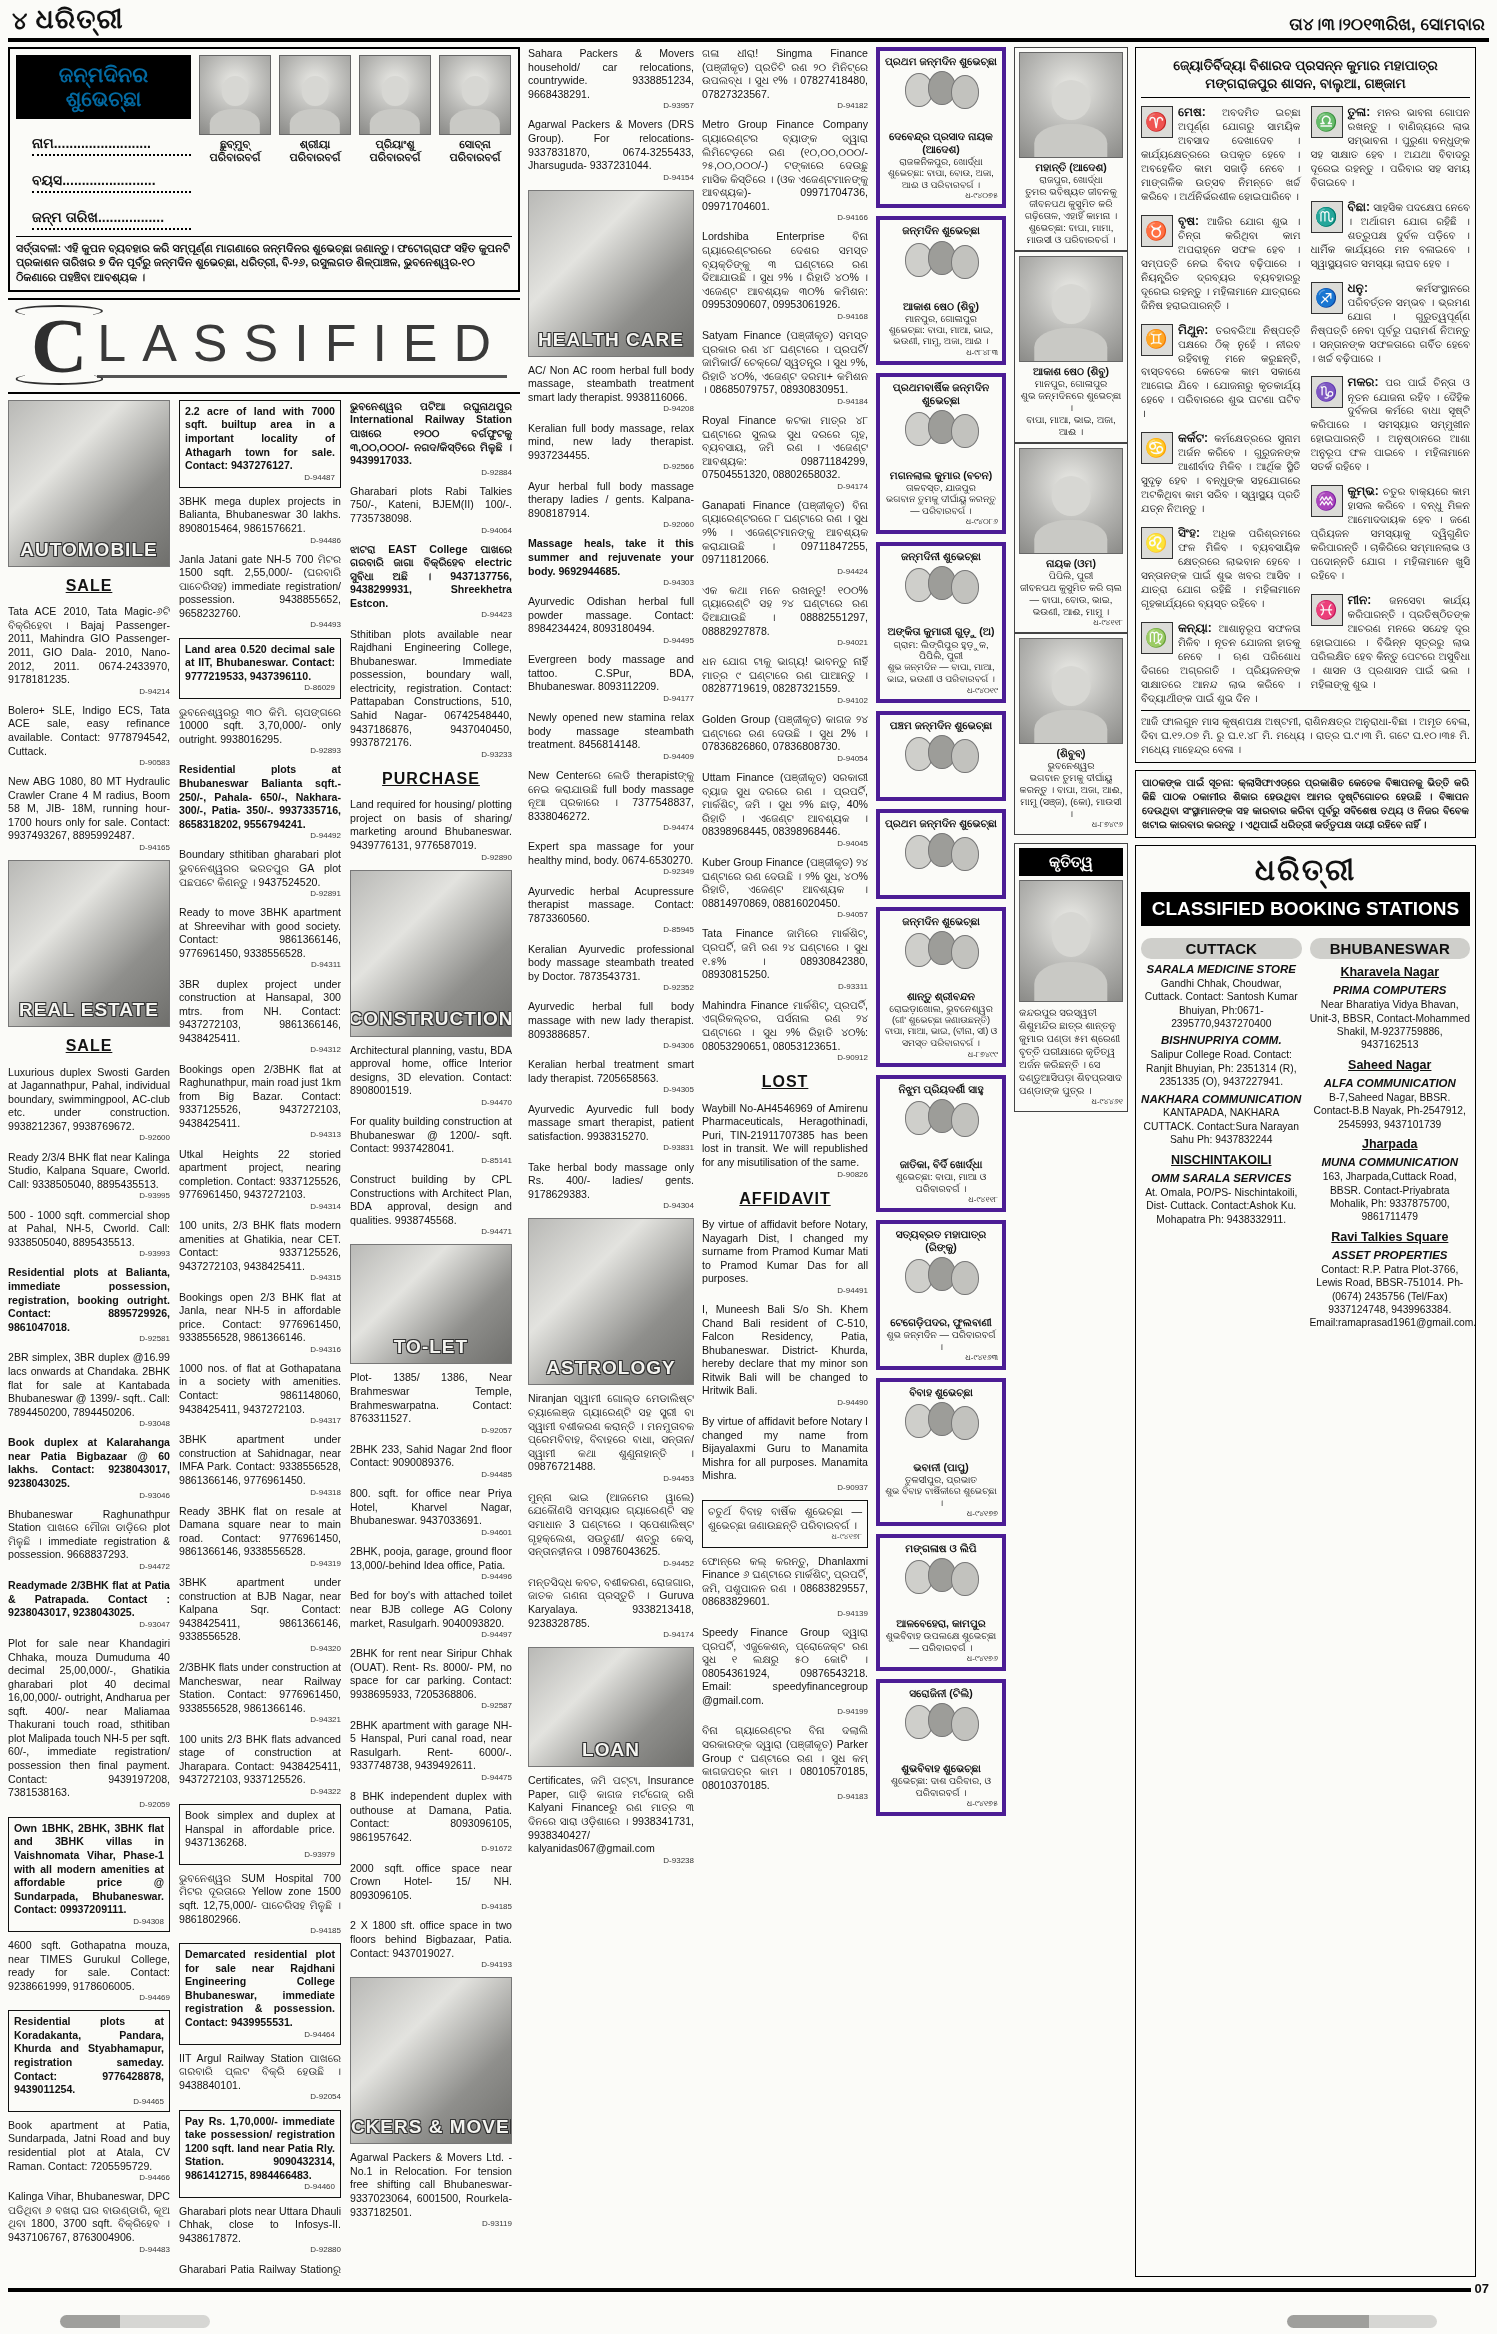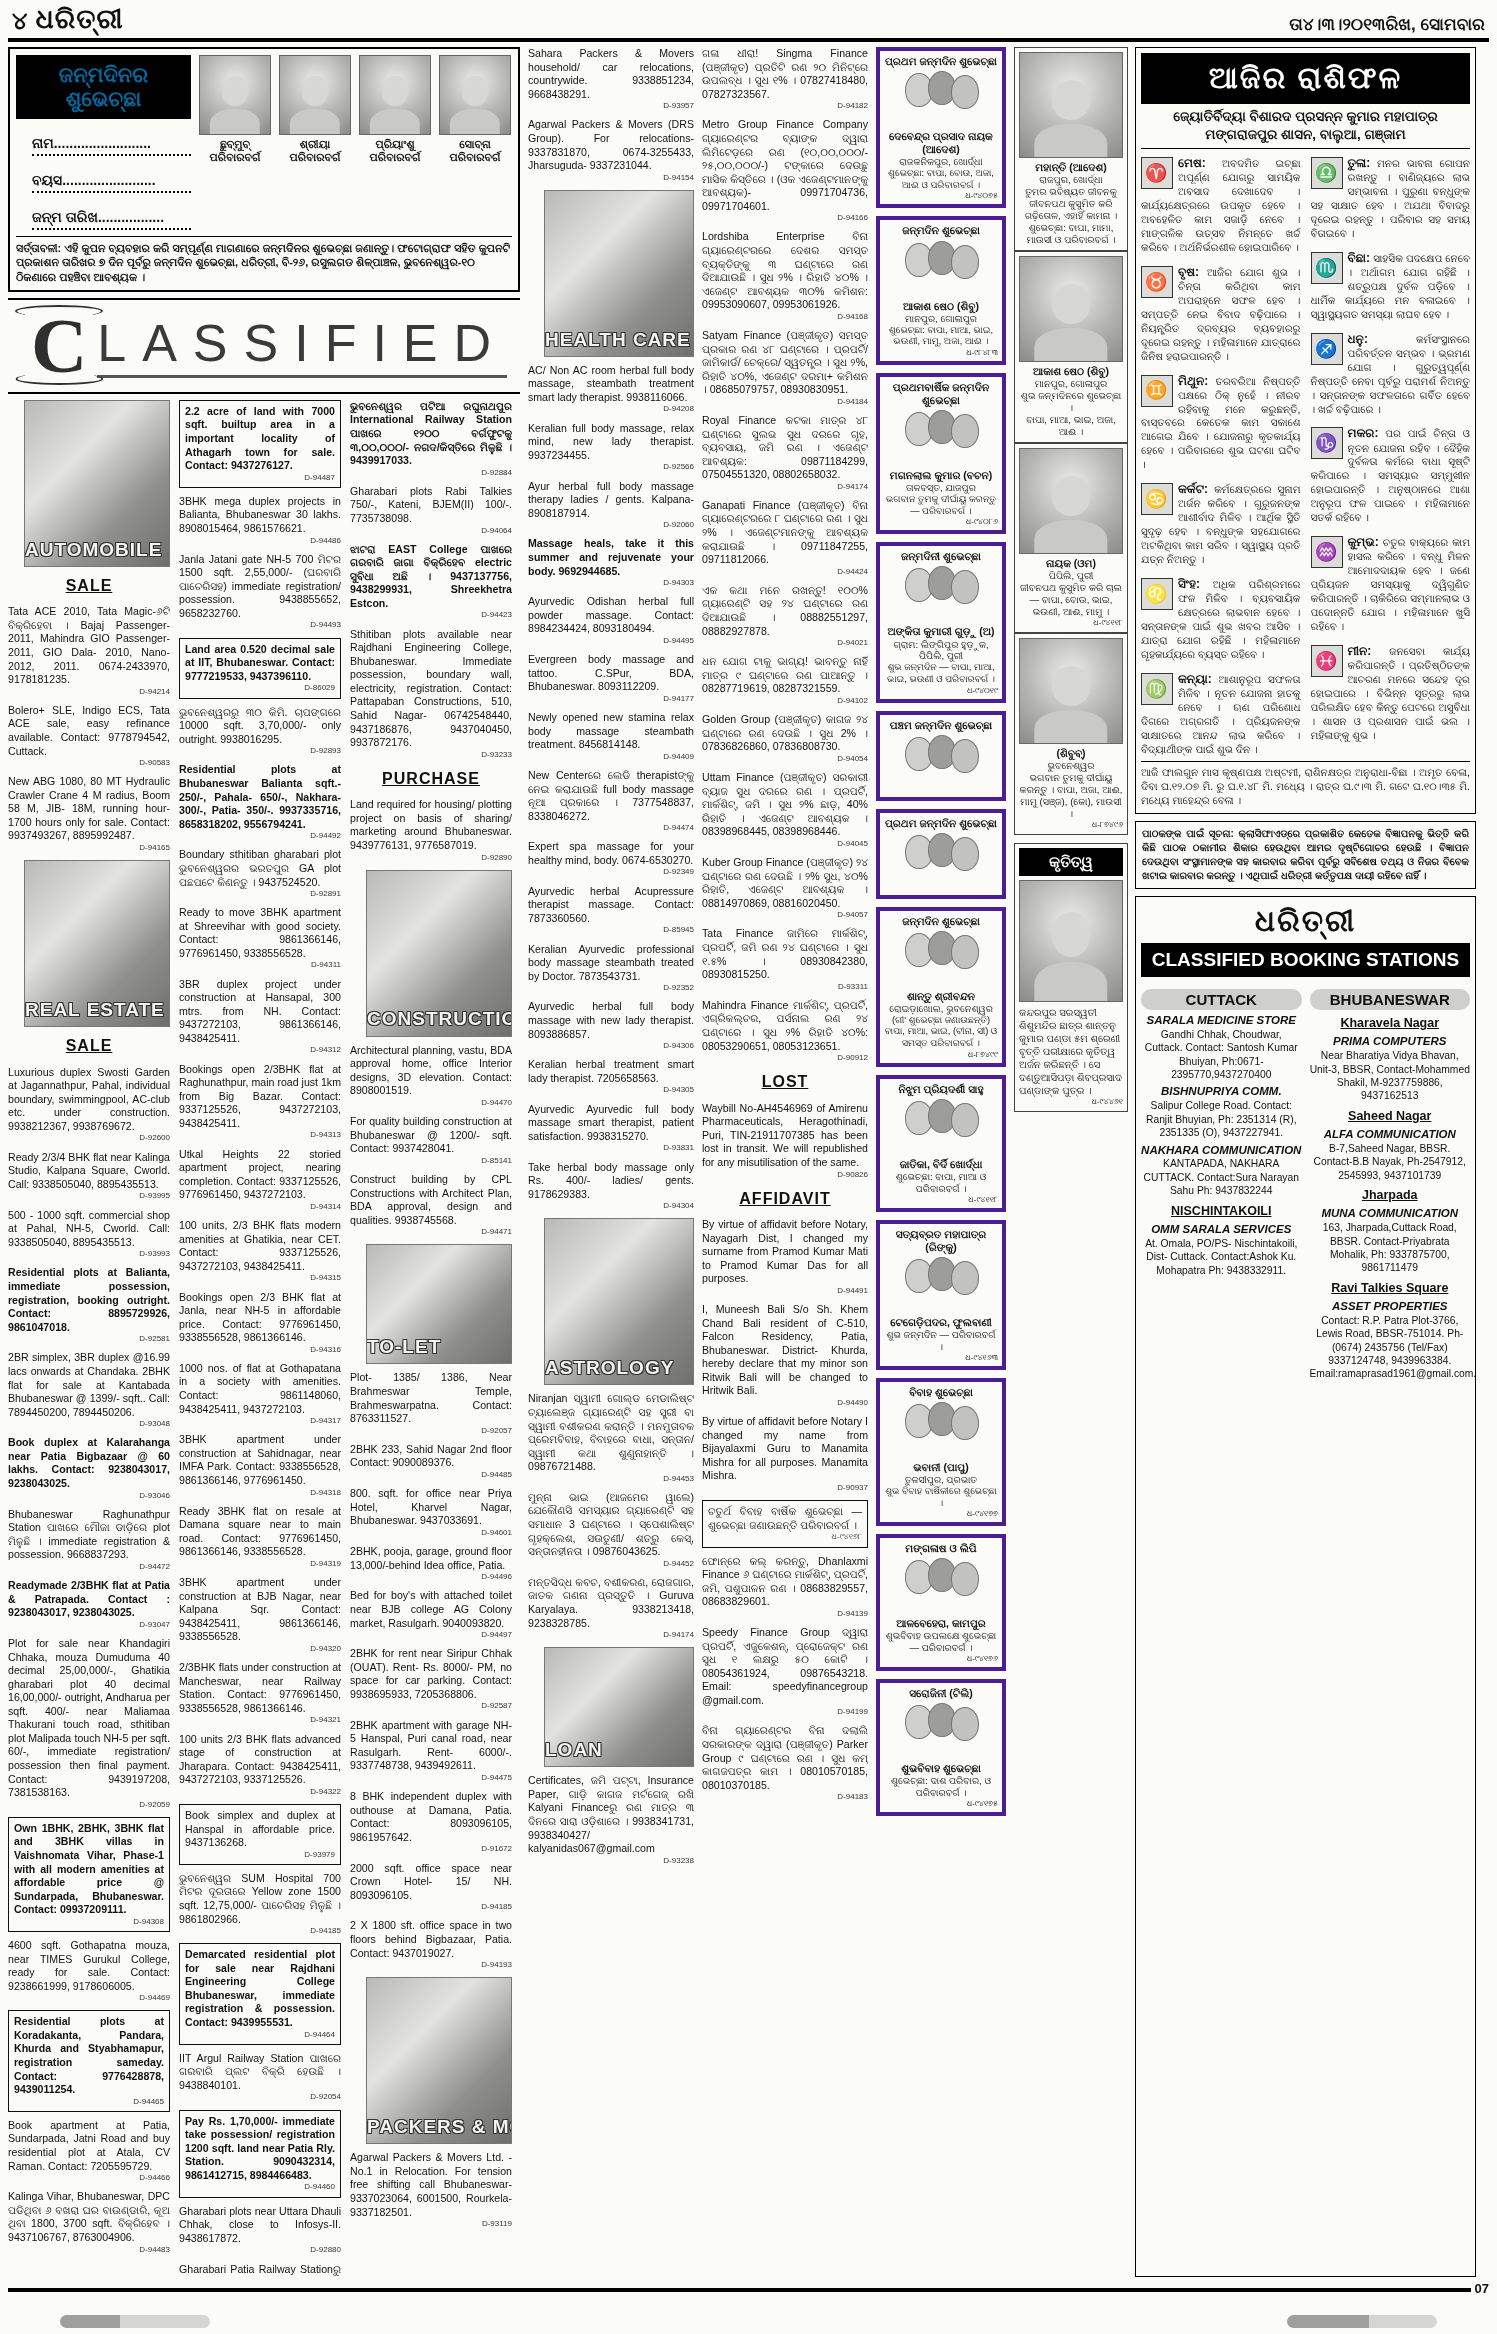--- a/index.html
+++ b/index.html
@@ -44,21 +44,21 @@
   .blk{font-size:10.6px;line-height:1.28;text-align:justify;position:relative;}
   .blk span:empty{display:none;}
   .blk .b-id{display:block;text-align:right;font-size:8px;color:#333;}
   .blk.bold .b-text{font-weight:bold;}
   .blk.box,.blk.boxbold{border:1.6px solid #111;padding:4px 5px;}
   .blk.boxbold .b-text{font-weight:bold;}
   .blk.heading{text-align:center;margin:2px 0;}
   .blk.heading .b-label{font-weight:bold;font-size:16px;text-decoration:underline;letter-spacing:1px;}
   .blk.banner{height:118px;border:1px solid #777;
       background:linear-gradient(135deg,#b9b9b6 0%,#e3e3df 35%,#8f8f8c 70%,#6f6f6c 100%);
-      display:flex;align-items:flex-end;justify-content:flex-start;overflow:hidden;margin-left:16px;}
+      display:flex;align-items:flex-end;justify-content:center;overflow:hidden;}
   .blk.banner .b-label{font-weight:bold;font-size:19px;color:#f4f4f0;letter-spacing:1px;white-space:nowrap;
       text-shadow:-1px -1px 0 #333,1px -1px 0 #333,-1px 1px 0 #333,1px 1px 0 #333;padding-bottom:4px;}
   .blk.banner.tall{height:165px;}
   
   .greet{border:4px solid #4c1d95;padding:4px 4px 3px;text-align:center;font-size:10px;line-height:1.25;}
   .greet .g-title{font-weight:bold;font-size:10.5px;}
   .balloons{height:56px;position:relative;margin:3px auto;width:80px;}
   .balloons i{position:absolute;width:26px;height:32px;border-radius:50% 50% 48% 48%;background:#b5b5b1;border:1px solid #777;}
   .balloons i:nth-child(1){left:4px;top:2px;background:#cfcfcb;}
   .balloons i:nth-child(2){left:27px;top:0;background:#9d9d99;}
@@ -1080,21 +1080,20 @@
         <div class="ach">
           <div class="ach-banner">କୃତିତ୍ୱ</div>
           <div class="portrait"></div>
           <div>କନ୍ଦରପୁର ସରସ୍ୱତୀ ଶିଶୁମନ୍ଦିର ଛାତ୍ର ଶାନ୍ତନୁ କୁମାର ପଣ୍ଡା ୫ମ ଶ୍ରେଣୀ ବୃତ୍ତି ପରୀକ୍ଷାରେ କୃତିତ୍ୱ ଅର୍ଜନ କରିଛନ୍ତି । ସେ ଦଣ୍ଡୁଆସିପଡ଼ା ଶିବପ୍ରସାଦ ପଣ୍ଡାଙ୍କ ପୁତ୍ର ।</div>
           <span class="a-id">ଧ-୯୪୪୬୧</span>
         </div>
       </div>
 
       <div class="horocol">
         <div class="horo">
-          <div class="horo-banner">ଆଜିର ରାଶିଫଳ</div>
           <div class="horo-sub">
             <span>ଜ୍ୟୋତିର୍ବିଦ୍ୟା ବିଶାରଦ ପ୍ରସନ୍ନ କୁମାର ମହାପାତ୍ର</span><br>
             <span>ମଙ୍ଗରାଜପୁର ଶାସନ, ବାଲୁଆ, ଗଞ୍ଜାମ</span>
           </div>
           <div class="signs">
 
               <div class="sign">
                 <span class="s-ico">♈</span>
                 <span class="s-name">ମେଷ:</span>
                 <span>ଅବଦମିତ ଇଚ୍ଛା ଅପୂର୍ଣ୍ଣ ଯୋଗରୁ ସାମୟିକ ଅବସାଦ ଦେଖାଦେବ । କାର୍ଯ୍ୟକ୍ଷେତ୍ରରେ ଉପକୃତ ହେବେ । ଅବହେଳିତ କାମ ସଜାଡ଼ି ନେବେ । ମାଙ୍ଗଳିକ ଉତ୍ସବ ନିମନ୍ତେ ଖର୍ଚ୍ଚ କରିବେ । ଅର୍ଥନିର୍ଭରଶୀଳ ହୋଇପାରିବେ ।</span>

